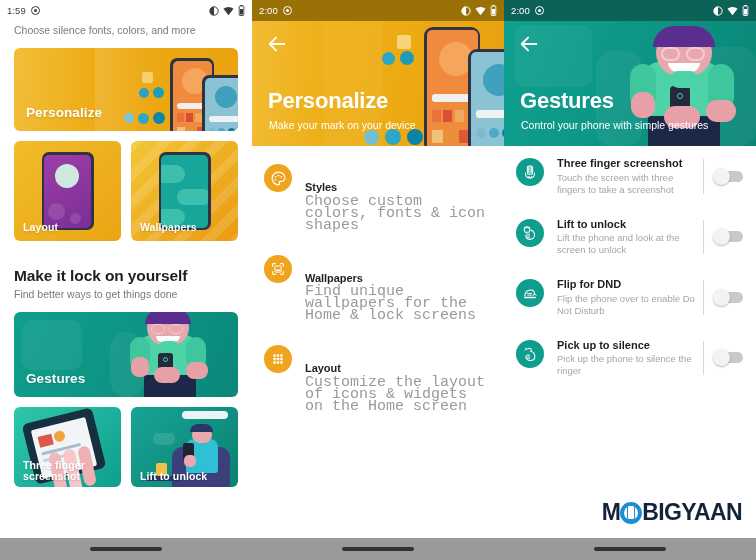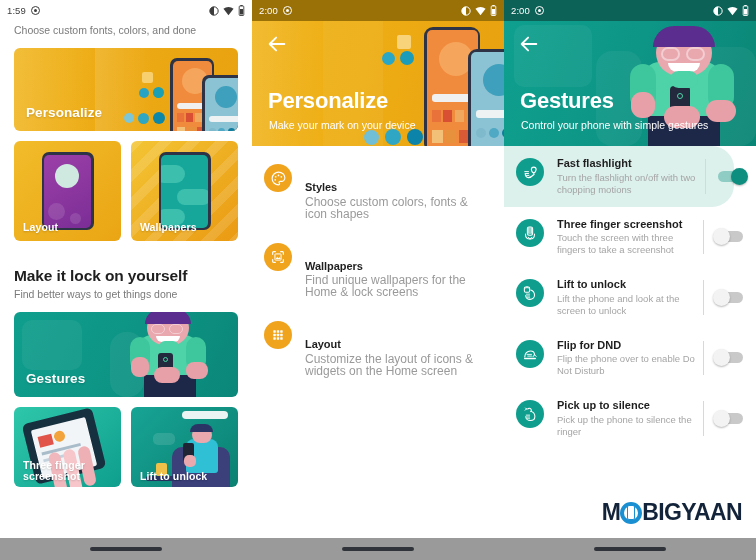--- a/index.html
+++ b/index.html
@@ -61,21 +61,21 @@
   .hero-title { position:absolute; left:16px; bottom:32px; color:#fff;
     font-size:22px; font-weight:700; letter-spacing:-.2px; z-index:10; }
   .hero-sub { position:absolute; left:17px; bottom:15px; color:#fff;
     font-size:10.5px; z-index:10; }
   .list { padding-top:6px; }
   .li { display:flex; align-items:flex-start; padding:11px 14px 11px 12px; position:relative; }
   .li-ic { width:28px; height:28px; border-radius:50%; flex:0 0 28px;
     display:flex; align-items:center; justify-content:center; margin-top:1px; }
   .li-tx { margin-left:13px; padding-right:4px;margin-top:18px; }
   .li-t { font-size:11px; font-weight:700; color:#1f1f1f; letter-spacing:-.05px; }
-  .li-d { font-size:12px; color:#9a9a9a; margin-top:2.5px; line-height:12px; }
+  .li-d { font-size:15px; color:#9a9a9a; margin-top:2.5px; line-height:12px;font-family:Liberation Mono, monospace; }
 
   
   .rp-hero { position:relative; height:125px; overflow:hidden;
     background:linear-gradient(110deg,#0fa08f 0%,#0d9585 50%,#0a8575 100%); }
   .g-li { display:flex; align-items:flex-start; padding:11px 8px 11px 12px; position:relative; }
   .g-li.sel { background:#dcf0ec; border-top-right-radius:22px; border-bottom-right-radius:22px;
     margin-right:22px; padding-right:0; }
   .g-ic { width:28px; height:28px; border-radius:50%; flex:0 0 28px; background:#0f9e8d;
     display:flex; align-items:center; justify-content:center; margin-top:1px; }
   .g-tx { margin-left:13px; flex:1; min-width:0; }
@@ -128,21 +128,21 @@
             <rect x="3.6" y="0" width="4.8" height="2" rx=".6" fill="#3c3c3c"></rect>
             <rect x="1.4" y="2" width="9.2" height="19" rx="1.6" fill="none" stroke="#3c3c3c" stroke-width="1.8"></rect>
             <rect x="3" y="8" width="6" height="11" fill="#3c3c3c"></rect>
           </svg>
       </span>
     </div>
 
     <div class="lp-body">
 
       <div>
-        <div class="sec-sub">Choose custom fonts, colors, and done</div>
+        <div class="sec-sub">Choose silence fonts, colors, and more</div>
 
         <div class="card hero-card y-hero">
           <div class="band"></div>
           <div class="band" style="left:36%;width:26%;"></div>
           <div class="sq" style="left:128px;top:24px;width:11px;height:11px;background:#f7cf6e;"></div>
           <div class="dotsA" style="left:125px;top:39px;">
             <i style="width:10px;height:10px;background:#29a3c4;"></i>
               <i style="width:11px;height:11px;background:#1a9fb5;"></i>
           </div>
           <div class="dotsA" style="left:110px;top:64px;">
@@ -454,39 +454,20 @@
         <svg viewBox="0 0 24 24" width="22" height="22">
           <path d="M20 12H5M11 5l-7 7 7 7" fill="none" stroke="#fff" stroke-width="2" stroke-linecap="round" stroke-linejoin="round"></path>
         </svg>
       </div>
       <div class="hero-title">Gestures</div>
       <div class="hero-sub">Control your phone with simple gestures</div>
     </div>
 
     <div>
 
-      <div class="g-li sel">
-        <div class="g-ic">
-          <svg viewBox="0 0 24 24" width="18" height="18">
-              <path d="M6 14c-1 2.5 1 5.5 4 5.5 3.5 0 5.5-2.5 7.5-4.5" fill="none" stroke="#fff" stroke-width="1.5" stroke-linecap="round"></path>
-              <path d="M17 5.5c1.8 0 3.2 1.4 3.2 3.2 0 2.5-3.2 5-3.2 5s-3.2-2.5-3.2-5c0-1.8 1.4-3.2 3.2-3.2z" fill="none" stroke="#fff" stroke-width="1.5"></path>
-              <path d="M5 11.5h5M5.5 14h4.5M6.5 16.5h4" stroke="#fff" stroke-width="1.3" stroke-linecap="round"></path>
-            </svg>
-        </div>
-        <div class="g-tx">
-          <div class="g-t">Fast flashlight</div>
-          <div class="g-d">Turn the flashlight on/off with two chopping motions</div>
-        </div>
-        <div class="g-div"></div>
-        <div class="g-tog" style="margin-right:-16px;">
-          <div class="tog on">
-              <div class="knob"></div>
-            </div>
-        </div>
-      </div>
 
       <div class="g-li">
         <div class="g-ic">
           <svg viewBox="0 0 24 24" width="18" height="18">
               <rect x="8.5" y="4" width="7" height="11" rx="2.2" fill="none" stroke="#fff" stroke-width="1.4"></rect>
               <path d="M10.3 5.5v7M12 5v8M13.8 5.5v7" stroke="#fff" stroke-width="1.2" stroke-linecap="round"></path>
               <path d="M6 13.5c0 4 2.7 6.5 6 6.5s6-2.5 6-6.5" fill="none" stroke="#fff" stroke-width="1.4" stroke-linecap="round"></path>
               <path d="M12 20l-2.2-2.4M12 20l2.2-2.4" stroke="#fff" stroke-width="1.3" stroke-linecap="round"></path>
             </svg>
         </div>

